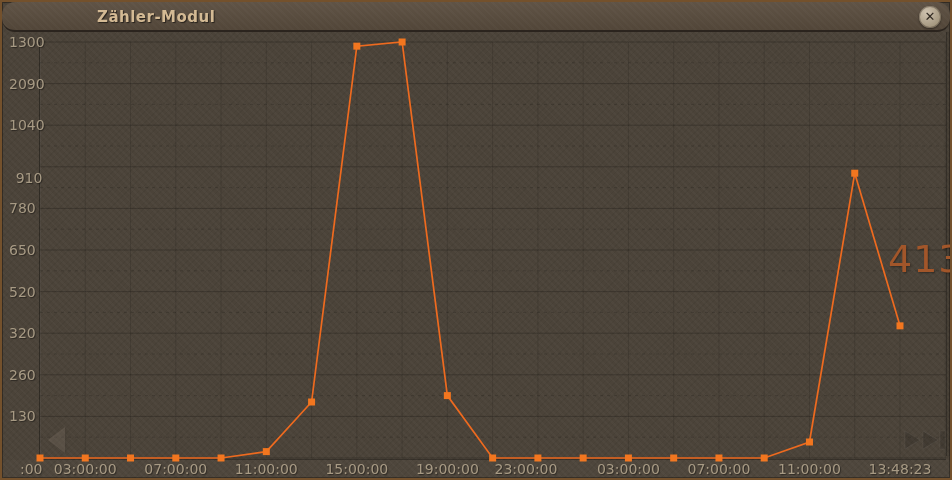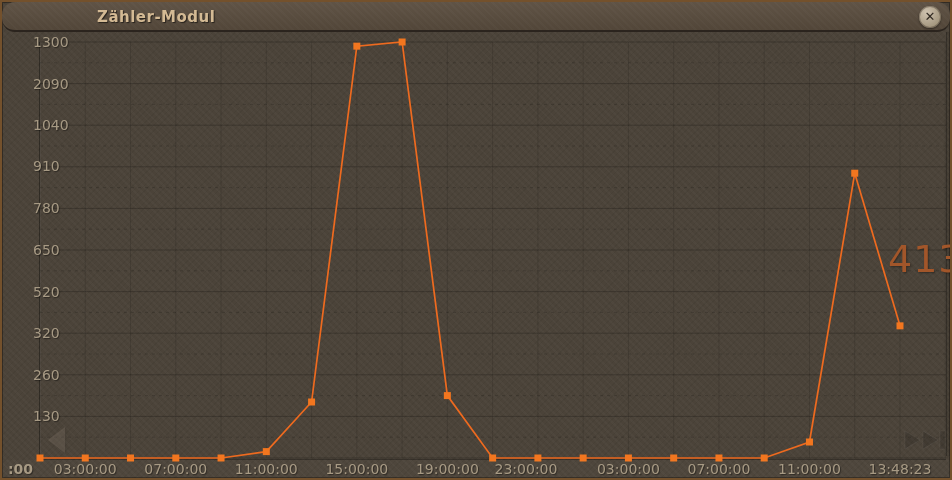--- a/index.html
+++ b/index.html
@@ -42,21 +42,21 @@
   .x-strip{
     position:absolute;left:0;right:0;top:428px;height:20px;
     background:rgba(255,255,255,0.02);
   }
   .right-margin{
     position:absolute;left:944px;right:0;top:0;bottom:22px;
     background:rgba(0,0,0,0.07);border-left:1px solid rgba(0,0,0,0.25);
   }
   .tick-y{
     position:absolute;left:7px;width:40px;height:17px;
-    font-size:14px;color:#a79a84;text-shadow:1px 1px 1px rgba(0,0,0,0.4);margin-left:24px;
+    font-size:14px;color:#a79a84;text-shadow:1px 1px 1px rgba(0,0,0,0.4);
   }
   .tick-x{
     position:absolute;height:17px;white-space:nowrap;
     font-size:14px;color:#a79a84;text-shadow:1px 1px 1px rgba(0,0,0,0.4);
   }
   #x-axis{position:absolute;left:0;top:429px;right:0;height:20px;}
   .annotation{
     position:absolute;left:886px;top:205px;
     font-size:38px;color:#a2562a;letter-spacing:1px;
     text-shadow:1px 1px 2px rgba(0,0,0,0.35);
@@ -149,30 +149,30 @@
         <rect x="803.9736842105264" y="436.5" width="7" height="7" fill="#f2761f"></rect>
         <rect x="849.2368421052631" y="167.7" width="7" height="7" fill="#f2761f"></rect>
         <rect x="894.5" y="320.34000000000003" width="7" height="7" fill="#f2761f"></rect>
       </svg>
     <div class="right-margin"></div>
     <div class="x-strip"></div>
     <div id="y-axis">
         <div class="tick-y" style="top: 2px;">1300</div>
         <div class="tick-y" style="top: 43.6px;">2090</div>
         <div class="tick-y" style="top: 85.2px;">1040</div>
-        <div class="tick-y" style="top: 126px;">910</div>
+        <div class="tick-y" style="top: 138px; text-align: center;">910</div>
         <div class="tick-y" style="top: 168.4px;">780</div>
         <div class="tick-y" style="top: 210px;">650</div>
         <div class="tick-y" style="top: 251.6px;">520</div>
         <div class="tick-y" style="top: 293.2px;">320</div>
         <div class="tick-y" style="top: 334.8px;">260</div>
         <div class="tick-y" style="top: 376.4px;">130</div>
       </div>
     <div id="x-axis">
-        <div class="tick-x" style="left: 6px; font-weight: bold;">:00</div>
+        <div class="tick-x" style="left: 18px;">:00</div>
         <div class="tick-x" style="left: 83.2632px; transform: translateX(-50%);">03:00:00</div>
         <div class="tick-x" style="left: 173.789px; transform: translateX(-50%);">07:00:00</div>
         <div class="tick-x" style="left: 264.316px; transform: translateX(-50%);">11:00:00</div>
         <div class="tick-x" style="left: 354.842px; transform: translateX(-50%);">15:00:00</div>
         <div class="tick-x" style="left: 445.368px; transform: translateX(-50%);">19:00:00</div>
         <div class="tick-x" style="left: 524px; transform: translateX(-50%);">23:00:00</div>
         <div class="tick-x" style="left: 626.421px; transform: translateX(-50%);">03:00:00</div>
         <div class="tick-x" style="left: 716.947px; transform: translateX(-50%);">07:00:00</div>
         <div class="tick-x" style="left: 807.474px; transform: translateX(-50%);">11:00:00</div>
         <div class="tick-x" style="left: 898px; transform: translateX(-50%);">13:48:23</div>

